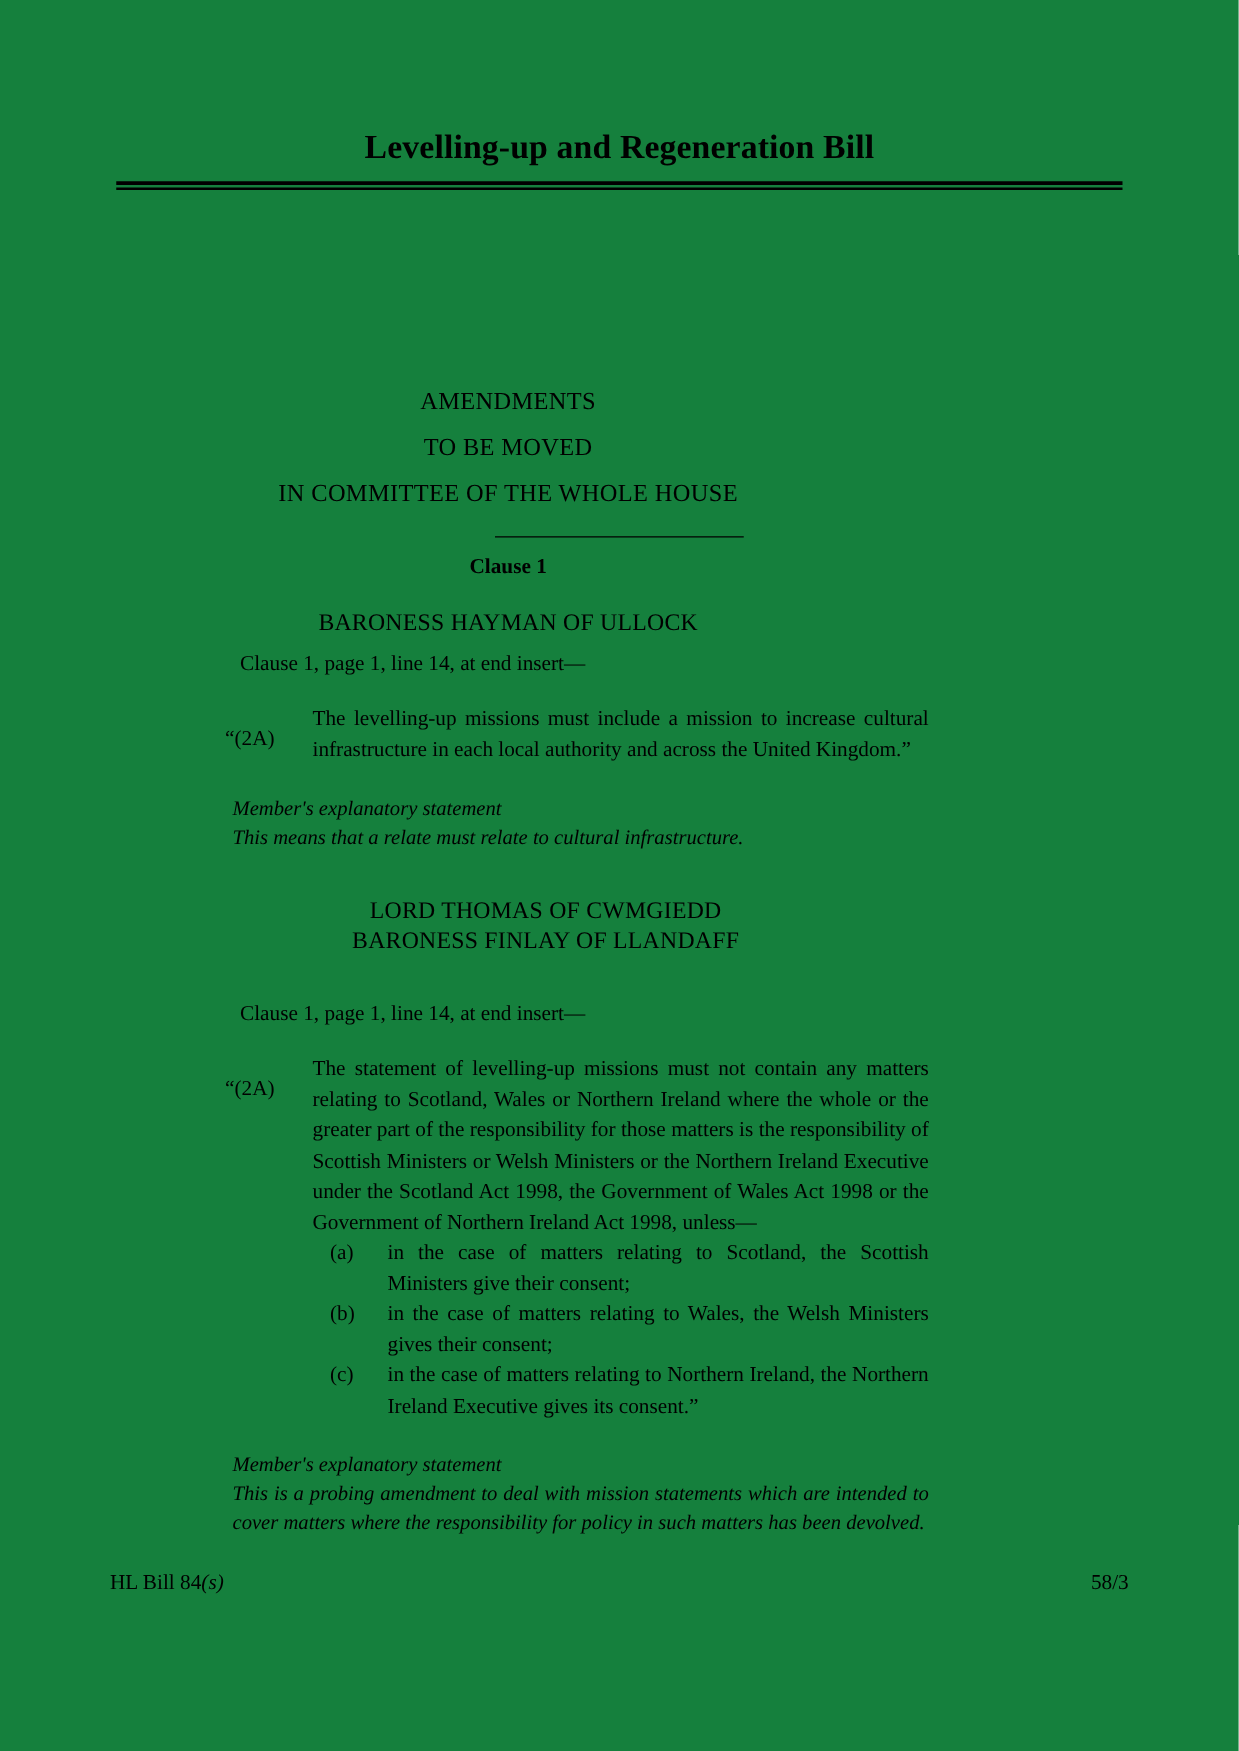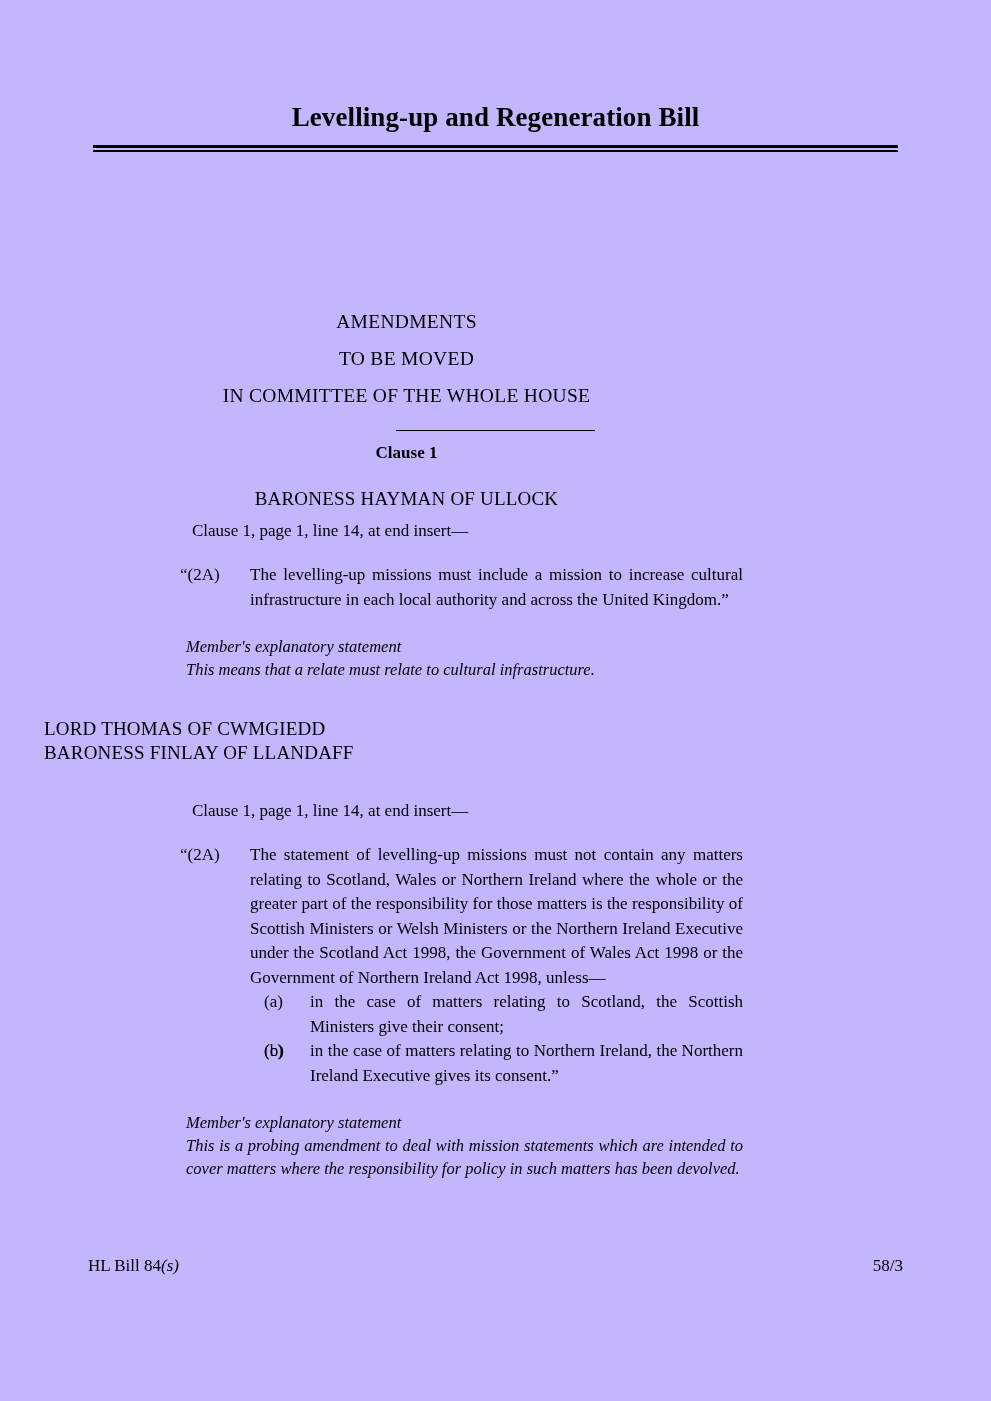--- a/index.html
+++ b/index.html
@@ -10,21 +10,21 @@
   }
   body {
     font-family: "Liberation Serif", "DejaVu Serif", serif;
     color: #000000;
   }
   .page {
     position: relative;
     width: 991px;
     height: 1401px;
     margin: 0 auto;
-    background: #c4b5fd;
+    background: #15803d;
     box-sizing: border-box;
     overflow: hidden;
   }
 
   
   .doc-title {
     position: absolute;
     left: 0;
     top: 103px;
     width: 991px;
@@ -123,21 +123,21 @@
     font-size: 17px;
     line-height: 24.5px;
     text-align: justify;
   }
   .para.first-para {
     margin-top: 20px;
   }
   .para-marker {
     position: absolute;
     left: 0;
-    top: 0;
+    top: 16px;
     width: 66px;
     text-align: left;
     font-size: 17px;
   }
 
   
   .subitem {
     position: relative;
     margin-left: 264px;
     margin-right: 86px;
@@ -169,21 +169,21 @@
   .explanatory-text {
     font-style: italic;
     font-size: 16.5px;
     line-height: 23px;
     text-align: justify;
     max-width: 719px;
   }
 
   .block-spacer-names {
     margin-top: 36px;
-    text-align: left;
+    text-align: center;
     padding-left: 44px;
   }
   .names-group .member-name {
     font-size: 19px;
     line-height: 24px;
   }
 
   .second-lead-in {
     margin-top: 34px;
   }
@@ -269,20 +269,21 @@
         <span>The statement of levelling-up missions must not contain any matters relating to Scotland, Wales or Northern Ireland where the whole or the greater part of the responsibility for those matters is the responsibility of Scottish Ministers or Welsh Ministers or the Northern Ireland Executive under the Scotland Act 1998, the Government of Wales Act 1998 or the Government of Northern Ireland Act 1998, unless—</span>
       </div>
 
       <div class="subitem">
         <span class="subitem-marker">(a)</span>
         <span>in the case of matters relating to Scotland, the Scottish Ministers give their consent;</span>
       </div>
 
       <div class="subitem">
         <span class="subitem-marker">(b)</span>
+        <span>in the case of matters relating to Wales, the Welsh Ministers gives their consent;</span>
       </div>
 
       <div class="subitem">
         <span class="subitem-marker">(c)</span>
         <span>in the case of matters relating to Northern Ireland, the Northern Ireland Executive gives its consent.”</span>
       </div>
 
       <div class="explanatory">
         <div class="explanatory-title">Member's explanatory statement</div>
         <div class="explanatory-text">This is a probing amendment to deal with mission statements which are intended to cover matters where the responsibility for policy in such matters has been devolved.</div>

